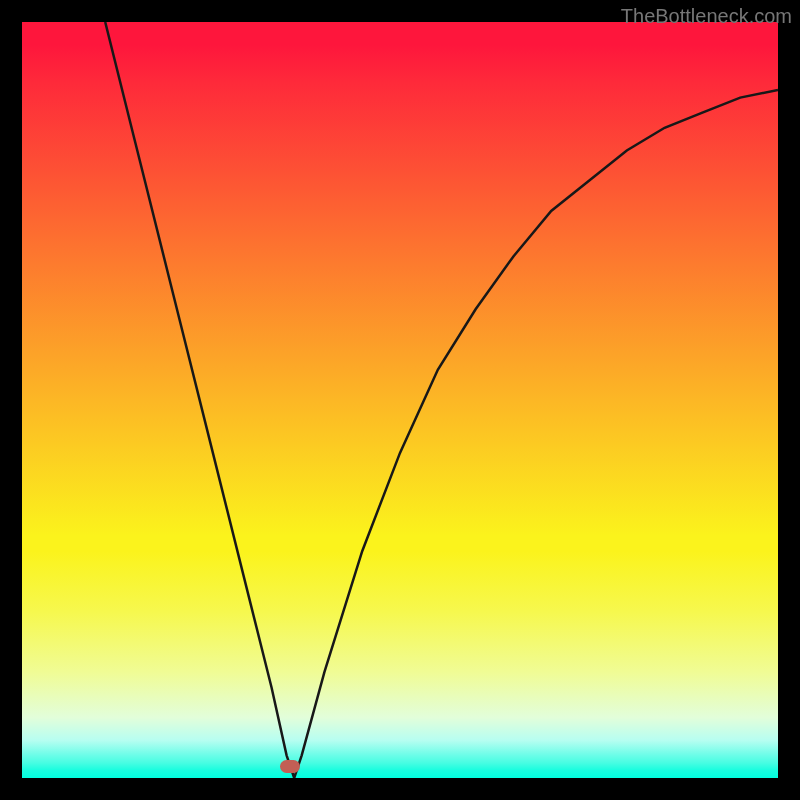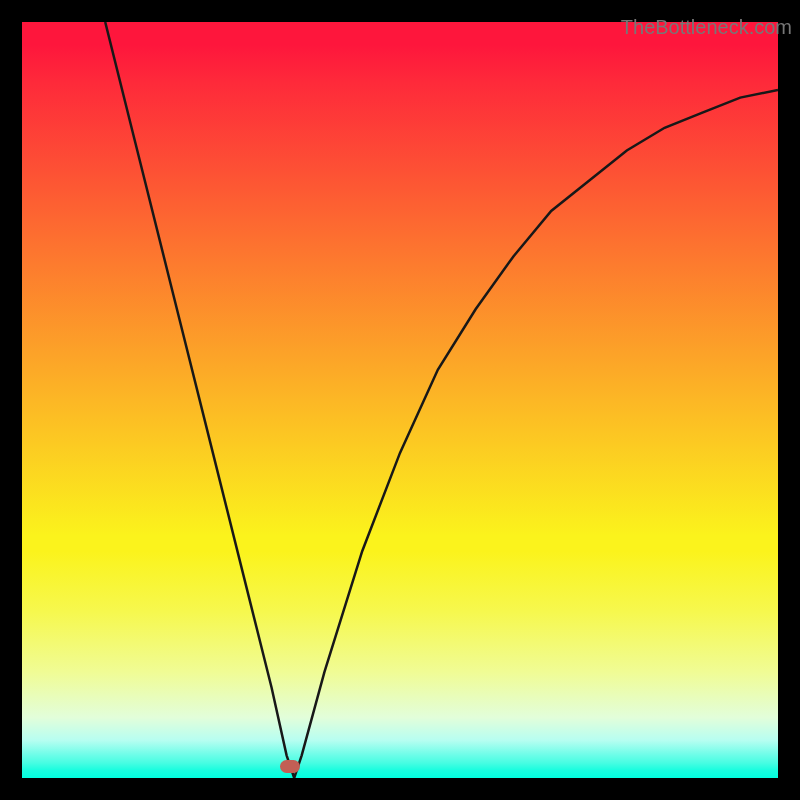--- a/index.html
+++ b/index.html
@@ -64,21 +64,21 @@
   }
   .marker {
     position: absolute;
     width: 20px;
     height: 13px;
     background: #c35f55;
     border-radius: 7px;
   }
   .attribution {
     position: absolute;
-    top: 16px;
+    top: 5px;
     right: 8px;
     color: #777;
     font-size: 20px;
     font-weight: 500;
     z-index: 10;
   }
 </style>
 </head>
 <body>
 

